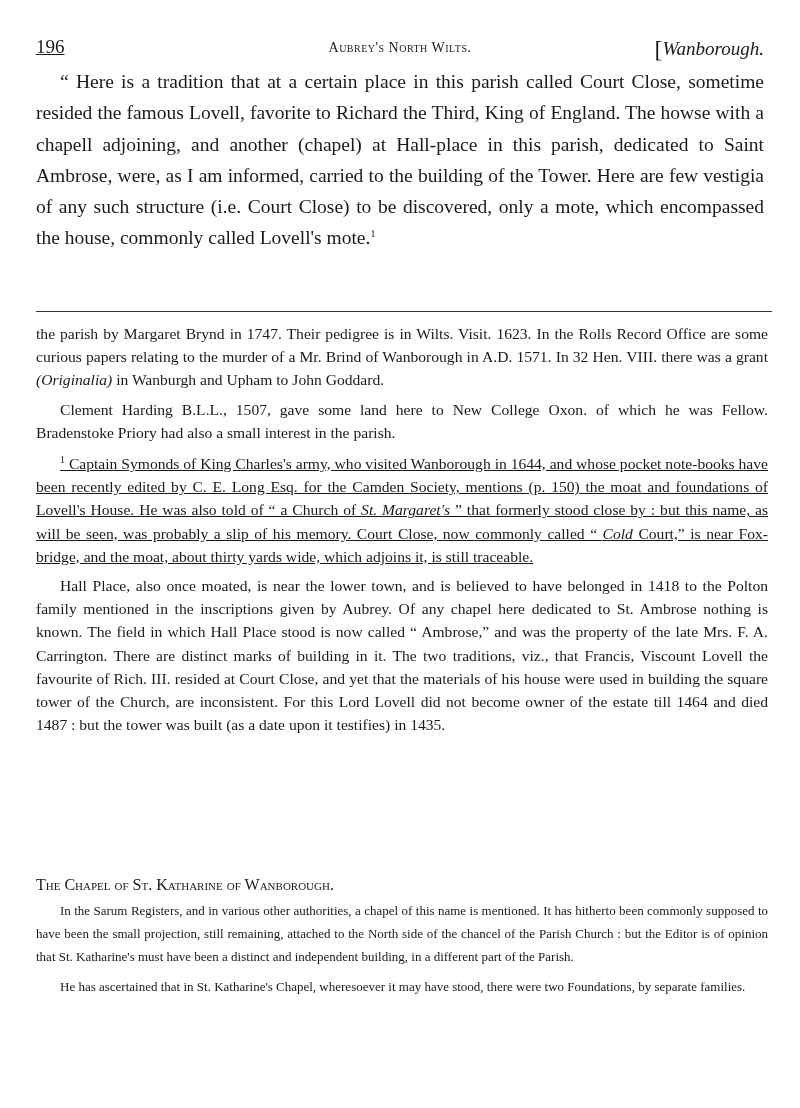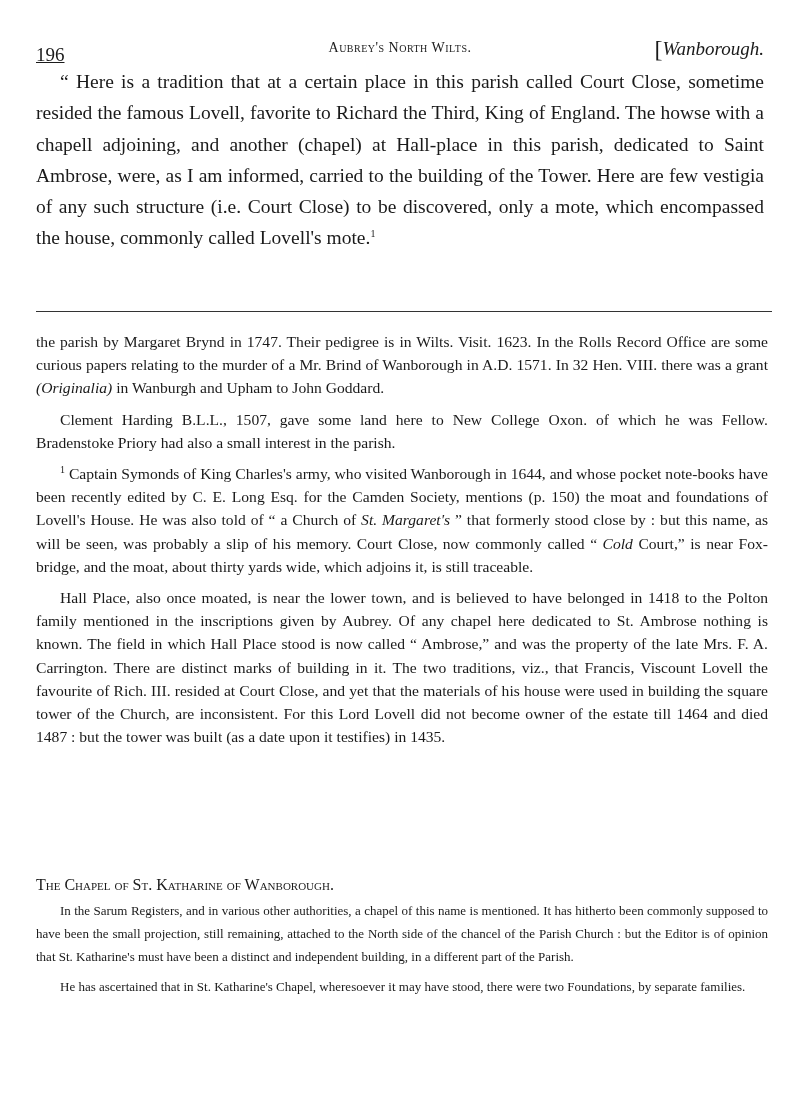--- a/index.html
+++ b/index.html
@@ -1,33 +1,33 @@
 <!DOCTYPE html>
 <html><head>
 <meta charset="utf-8">
 <style>
   html, body { margin: 0; padding: 0; background: #ffffff; }
   body { width: 800px; height: 1108px; overflow: hidden; position: relative; color: #1a1a1a; font-family: "Liberation Serif", "DejaVu Serif", serif; }
   .page { position: absolute; left: 0; top: 0; width: 800px; height: 1108px; }
   .header { position: absolute; top: 34px; left: 36px; width: 728px; height: 30px; font-size: 19px; }
-  .pgnum { position: absolute; left: 0; top: 10px; text-decoration: underline; }
+  .pgnum { position: absolute; left: 0; top: 2px; text-decoration: underline; }
   .runhead { position: absolute; left: 0; right: 0; top: 6px; text-align: center; font-variant: small-caps; font-size: 14px; letter-spacing: 0.5px; }
   .section-tag { position: absolute; right: 0; top: 0; font-style: italic; font-size: 19px; }
   .section-tag .bracket { font-style: normal; font-size: 24px; position: relative; top: 2px; }
 
   .quote { position: absolute; left: 36px; top: 66px; width: 728px; font-size: 19.5px; line-height: 31.3px; text-align: justify; }
   .quote p { margin: 0; text-indent: 24px; }
   sup { font-size: 10px; vertical-align: super; line-height: 0; }
 
   .rule { position: absolute; left: 36px; top: 311px; width: 736px; height: 0; border-top: 1.4px solid #333; }
 
   .notes { position: absolute; left: 36px; top: 322px; width: 732px; font-size: 15.6px; line-height: 23.2px; text-align: justify; }
-  .notes p { margin: 8px 0 6px 0; text-indent: 24px; }
+  .notes p { margin: 0 0 6px 0; text-indent: 24px; }
   .notes p.cont { text-indent: 0; }
-  .notes p.gap { margin-top: 8px; }
+  .notes p.gap { margin-top: 8px; text-decoration: underline; }
   .sc { font-variant: small-caps; }
   .it { font-style: italic; }
 
   .heading { position: absolute; left: 36px; top: 876px; width: 732px; font-size: 16px; font-variant: small-caps; }
   .chapel { position: absolute; left: 36px; top: 899px; width: 732px; font-size: 13px; line-height: 23.2px; text-align: justify; }
   .chapel p { margin: 0 0 6px 0; text-indent: 24px; }
 </style>
 </head>
 <body>
 

